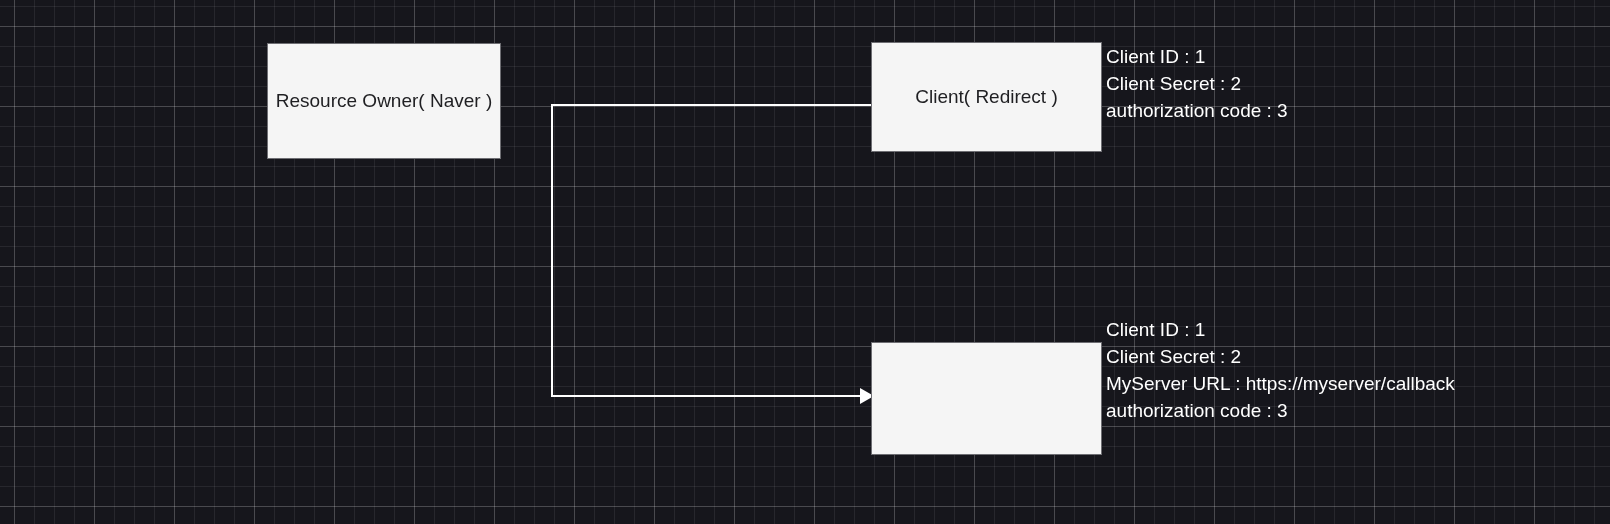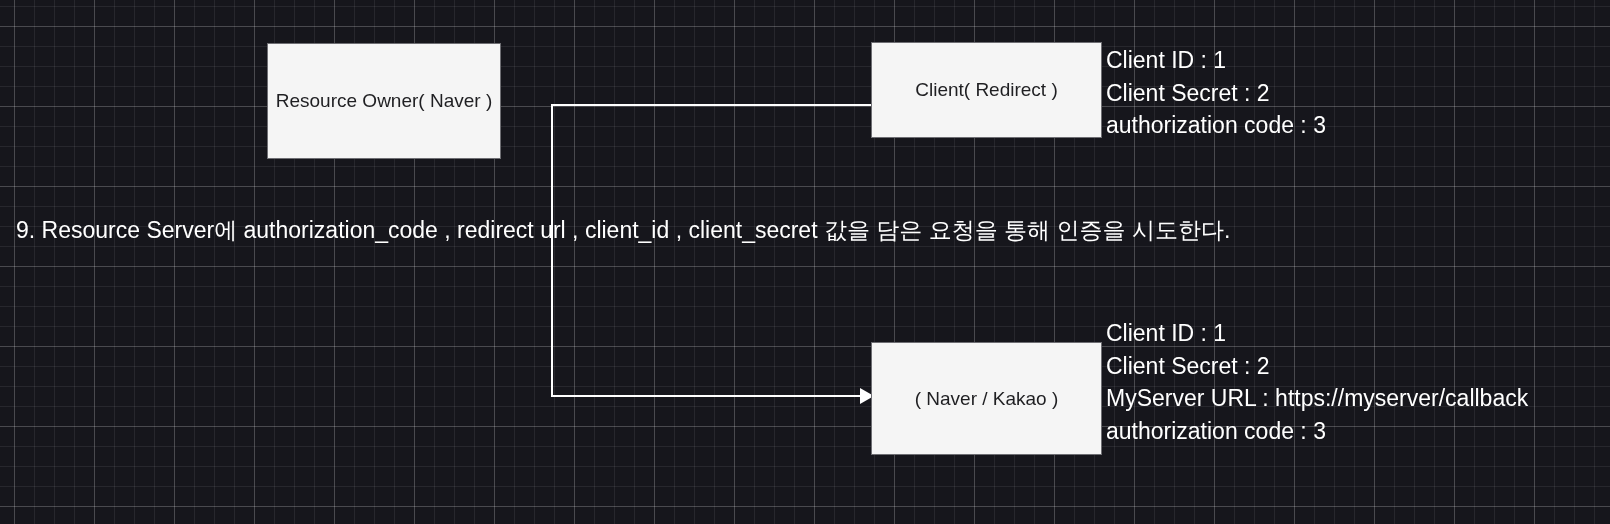--- a/index.html
+++ b/index.html
@@ -33,21 +33,21 @@
     justify-content: center;
     line-height: 1.33;
     font-size: 19px;
     text-align: center;
     box-sizing: border-box;
   }
   .node .ln { display: block; white-space: nowrap; }
   .note {
     position: absolute;
     color: #ffffff;
-    font-size: 23px;
+    font-size: 19px;
     line-height: 1.42;
     white-space: nowrap;
   }
   .note .ln { display: block; }
   .note .ln.bold { font-weight: bold; }
   #edge-layer {
     position: absolute;
     left: 0; top: 0;
     width: 1610px;
     height: 524px;
@@ -68,39 +68,37 @@
   <svg id="edge-layer" viewBox="0 0 1610 524" preserveAspectRatio="none">
     <path class="edge-path" id="edge-path-main" d="M 871 105 L 552 105 L 552 396 L 860 396" stroke="#ffffff" stroke-width="2"></path>
     <polygon class="edge-head" id="edge-head-main" points="860,388 874,396 860,404" fill="#ffffff"></polygon>
   </svg>
 
   <div class="node" id="node-resource-owner" style="left: 267px; top: 43px; width: 234px; height: 116px; background: rgb(245, 245, 245); border-color: rgb(110, 110, 115); color: rgb(31, 31, 34);">
     <span class="ln">Resource Owner</span>
     <span class="ln">( Naver )</span>
   </div>
 
-  <div class="node" id="node-client" style="left: 871px; top: 42px; width: 231px; height: 96px; background: rgb(245, 245, 245); border-color: rgb(110, 110, 115); color: rgb(31, 31, 34);">
+  <div class="node" id="node-client" style="left: 871px; top: 42px; width: 231px; height: 110px; background: rgb(245, 245, 245); border-color: rgb(110, 110, 115); color: rgb(31, 31, 34);">
     <span class="ln">Client</span>
     <span class="ln">( Redirect )</span>
   </div>
 
   <div class="node" id="node-resource-server" style="left: 871px; top: 342px; width: 231px; height: 113px; background: rgb(245, 245, 245); border-color: rgb(110, 110, 115); color: rgb(31, 31, 34);">
-    <span class="ln">( Naver / Kakao )</span>
   </div>
 
   <div class="note" id="note-client-label" style="left: 1106px; top: 44px;">
       <span class="ln">Client ID : 1</span>
       <span class="ln">Client Secret : 2</span>
       <span class="ln">authorization code : 3</span>
     </div>
 
   <div class="note" id="note-resource-server-label" style="left: 1106px; top: 317px;">
       <span class="ln">Client ID : 1</span>
       <span class="ln">Client Secret : 2</span>
       <span class="ln">MyServer URL : https://myserver/callback</span>
       <span class="ln">authorization code : 3</span>
     </div>
 
   <div class="note" id="note-step" style="left: 16px; top: 214px;">
-      <span class="ln">9. Resource Server에 authorization_code , redirect url , client_id , client_secret 값을 담은 요청을 통해 인증을 시도한다.</span>
     </div>
 
 </div>
 
 </body></html>

